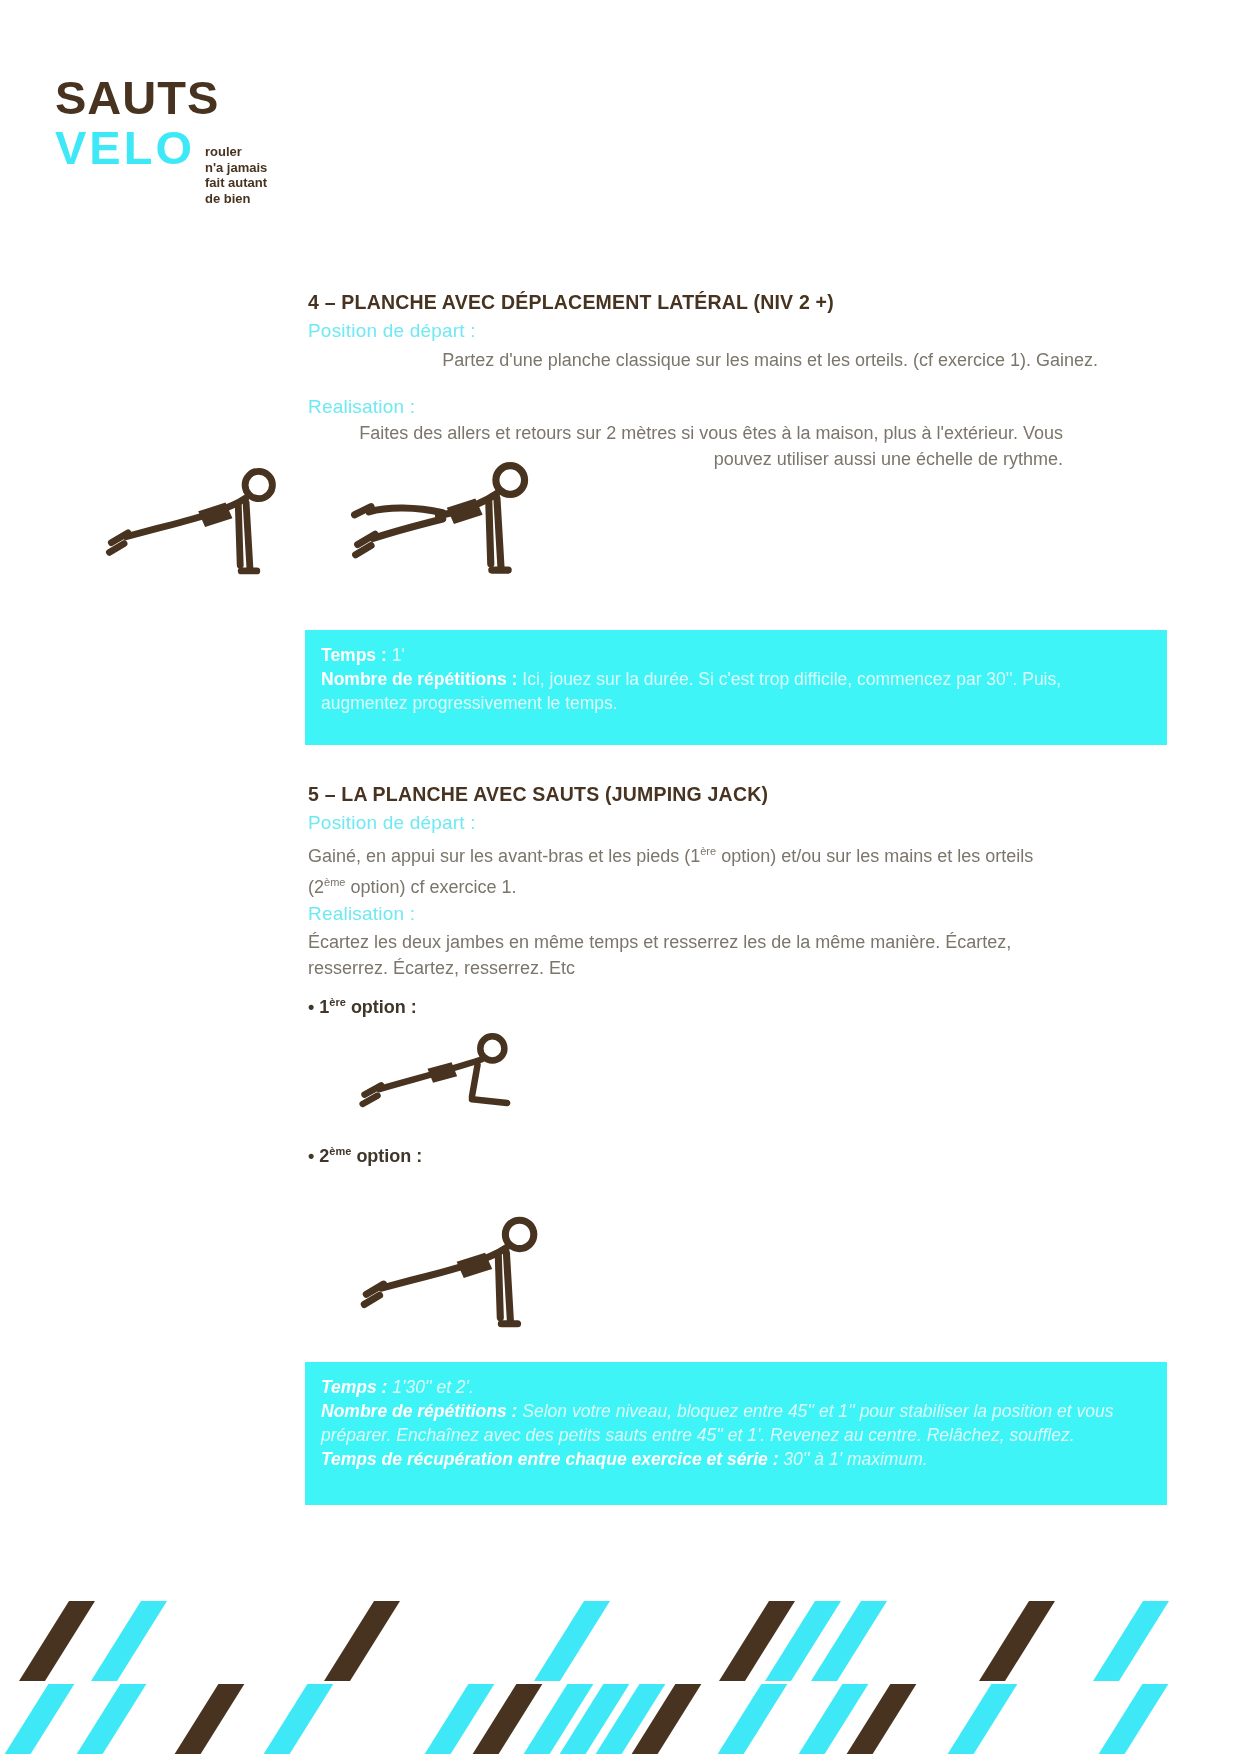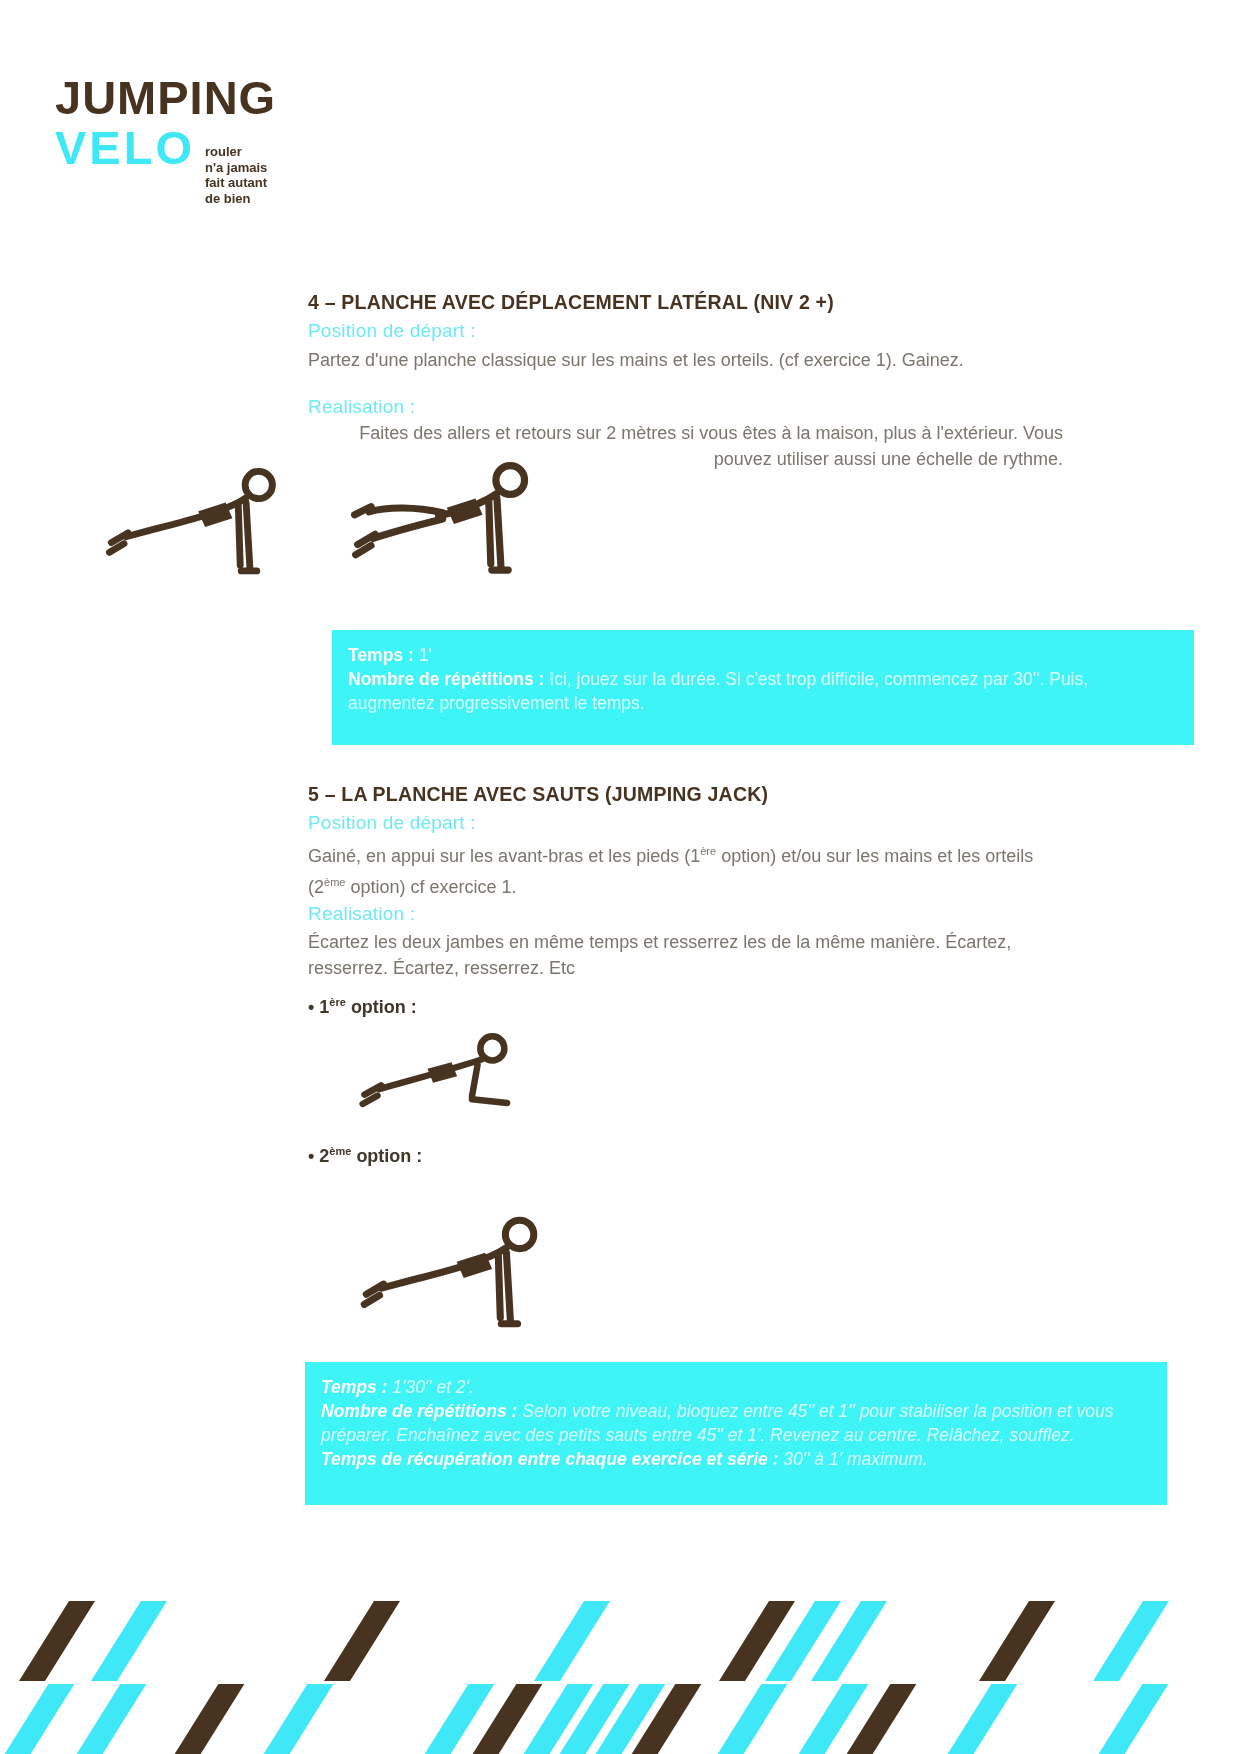--- a/index.html
+++ b/index.html
@@ -55,37 +55,37 @@
   .stripe-row-1{top:1601px;height:80px;}
   .stripe-row-2{top:1684px;height:78px;}
   .slash{position:absolute;top:0;bottom:0;width:26px;transform:skewX(-32deg);}
 </style>
 </head>
 <body>
 
 <div class="page">
 
   <div class="logo">
-    <div class="logo-word1">JUMPING</div>
+    <div class="logo-word1">SAUTS</div>
     <div class="logo-row2">
       <div class="logo-word2">VELO</div>
       <div class="logo-tagline">
         <div>rouler</div>
         <div>n'a jamais</div>
         <div>fait autant</div>
         <div>de bien</div>
       </div>
     </div>
   </div>
 
   <div class="abs heading" style="left:308px;top:291px;">4 – PLANCHE AVEC DÉPLACEMENT LATÉRAL (NIV 2 +)</div>
 
   <div class="abs cyan-label" style="left:308px;top:320px;">Position de départ :</div>
 
-  <div class="abs body-text" style="left:308px;top:347px;width:790px;">Partez d'une planche classique sur les mains et les orteils. (cf exercice 1). Gainez.</div>
+  <div class="abs body-text" style="left:308px;top:347px;width:790px;text-align:right;">Partez d'une planche classique sur les mains et les orteils. (cf exercice 1). Gainez.</div>
 
   <div class="abs cyan-label" style="left:308px;top:396px;">Realisation :</div>
 
   <div class="abs body-text" style="left:308px;top:420px;width:755px;text-align:right;">Faites des allers et retours sur 2 mètres si vous êtes à la maison, plus à l'extérieur. Vous pouvez utiliser aussi une échelle de rythme.</div>
 
   <div class="fig" style="left:85px;top:458px;width:205px;height:135px;">
     <svg viewBox="0 0 210 135">
       <circle cx="178" cy="26" r="14"></circle>
       <path d="M165,39 C148,51 112,61 72,71 L42,79"></path>
       <path class="shorts" d="M116,53 L144,44 L151,60 L123,69 Z"></path>
@@ -106,21 +106,21 @@
       <path d="M112,64 C88,70 62,77 44,83"></path>
       <path d="M42,52 l-16,8"></path>
       <path d="M46,79 l-17,10"></path>
       <path d="M42,90 l-15,9"></path>
       <path d="M157,46 L159,108"></path>
       <path d="M165,44 L169,112"></path>
       <path d="M160,114 h16"></path>
     </svg>
   </div>
 
-  <div class="info-box" style="top:630px;height:115px;margin-left:27px;">
+  <div class="info-box" style="top:630px;height:115px;">
     <div><b>Temps :</b> <span class="val">1'</span></div>
     <div><b>Nombre de répétitions :</b> <span class="val">Ici, jouez sur la durée. Si c'est trop difficile, commencez par 30''. Puis, augmentez progressivement le temps.</span></div>
   </div>
 
   <div class="abs heading" style="left:308px;top:783px;">5 – LA PLANCHE AVEC SAUTS (JUMPING JACK)</div>
 
   <div class="abs cyan-label" style="left:308px;top:812px;">Position de départ :</div>
 
   <div class="abs body-text" style="left:308px;top:838px;width:790px;">
     <span>Gainé, en appui sur les avant-bras et les pieds (1</span><sup>ère</sup><span> option) et/ou sur les mains et les orteils</span><br>

